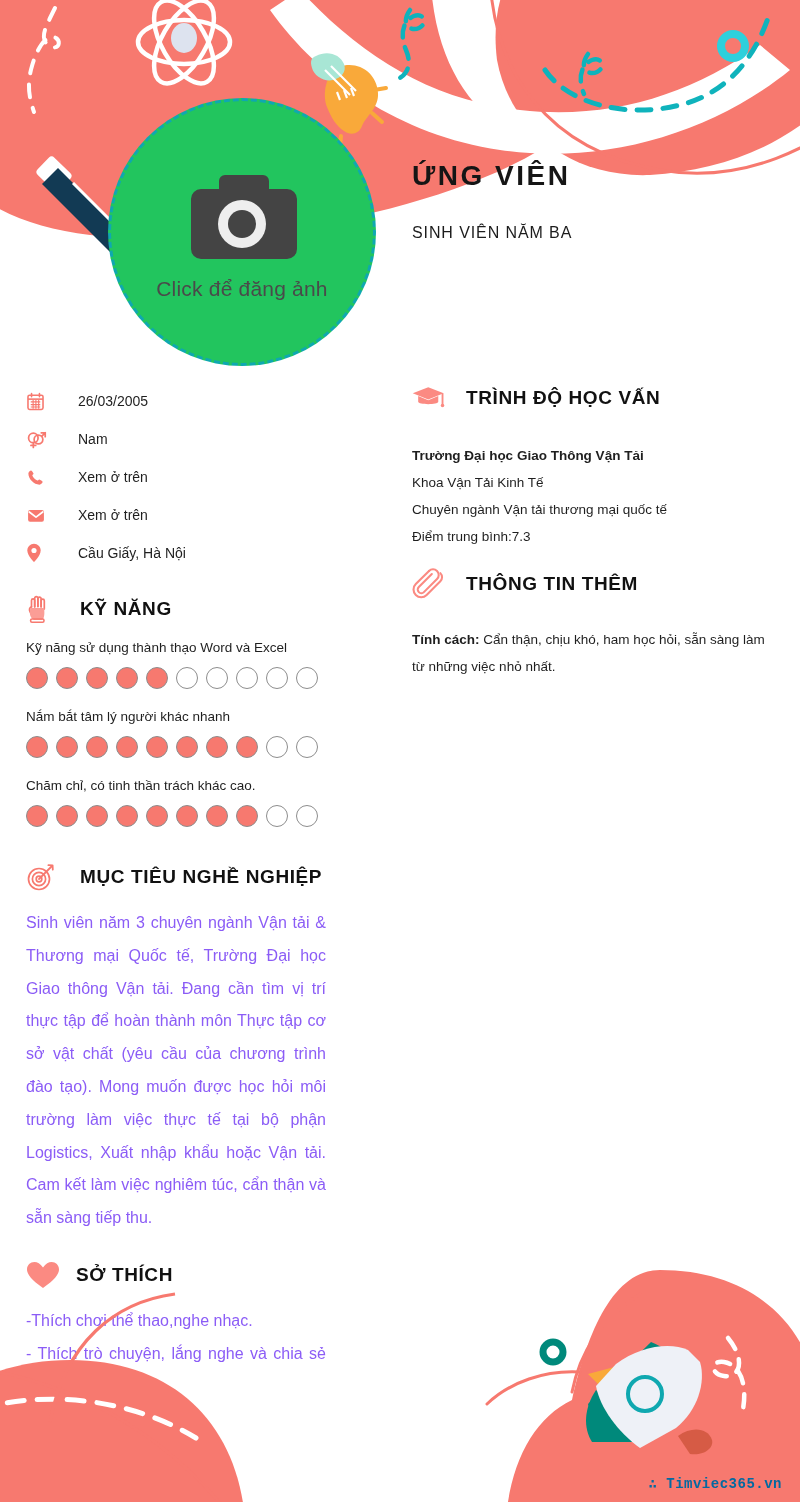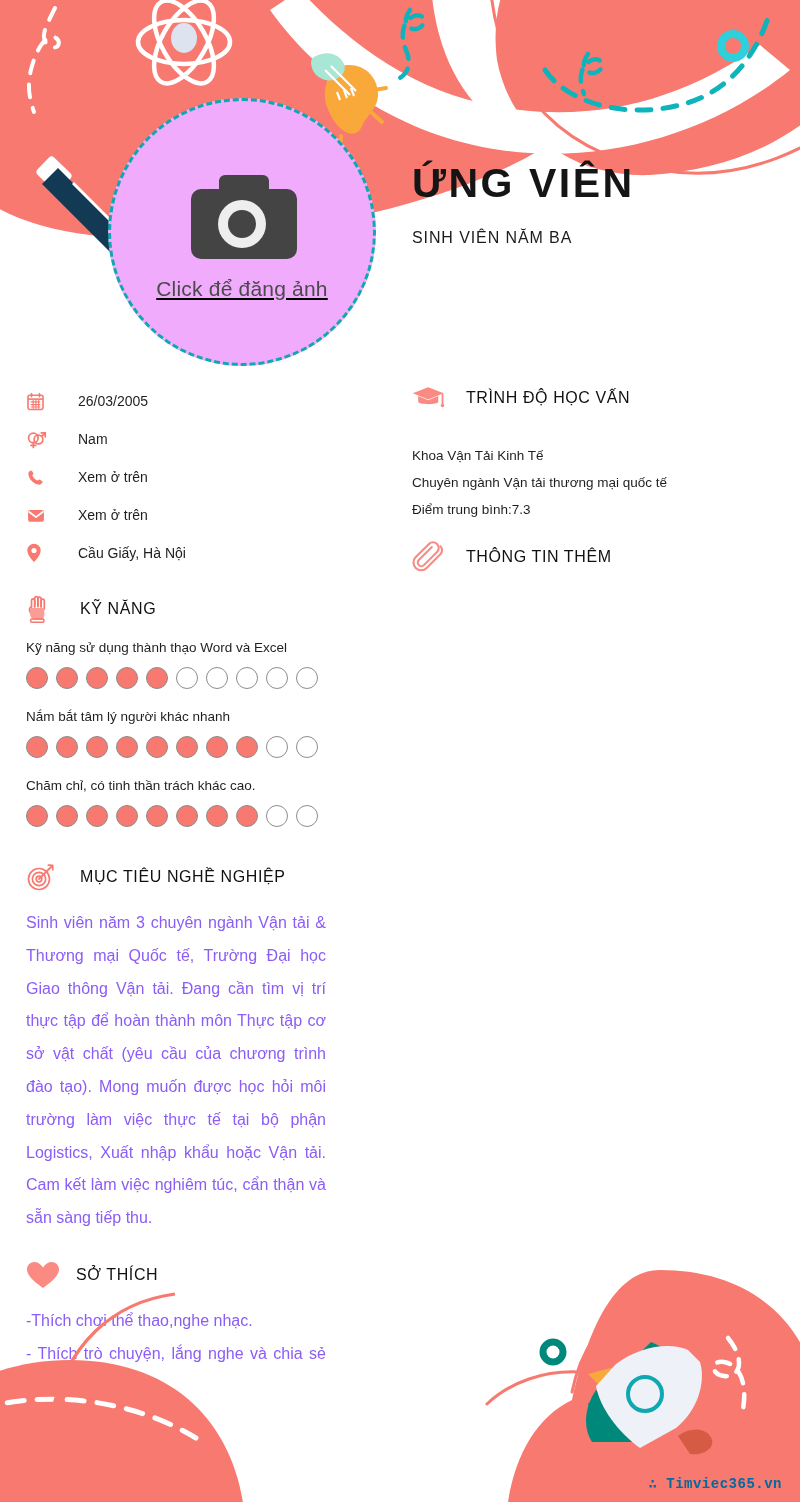--- a/index.html
+++ b/index.html
@@ -22,52 +22,51 @@
   .art { position: absolute; pointer-events: none; }
   #header-art { top: 0; left: 0; width: 800px; height: 360px; }
   #footer-art { bottom: 0; left: 0; width: 800px; height: 260px; }
 
   
   #photo-slot {
     position: absolute;
     left: 108px; top: 98px;
     width: 268px; height: 268px;
     border-radius: 50%;
-    background: #f0abfc;
+    background: #22c55e;
     border: 3px dashed #0fa8b0;
     display: flex;
     flex-direction: column;
     align-items: center;
     justify-content: center;
     cursor: pointer;
-    text-decoration: underline;
   }
   #photo-slot .cam { margin-top: 6px; }
   #photo-slot .cam-label {
     margin-top: 12px;
     font-size: 21px;
     color: #4a4a4a;
     letter-spacing: .2px;
   }
 
   
   #name-block {
     position: absolute;
     left: 412px; top: 160px;
     width: 370px;
   }
   #cand-name {
-    font-size: 41px;
+    font-size: 28px;
     font-weight: bold;
     letter-spacing: 2.5px;
     color: #151515;
     line-height: 1.15;
   }
   #cand-role {
-    margin-top: 22px;
+    margin-top: 32px;
     font-size: 16px;
     letter-spacing: .9px;
     color: #1c1c1c;
   }
 
   
   #col-left  { position: absolute; left: 26px;  top: 382px; width: 300px; }
   #col-right { position: absolute; left: 412px; top: 382px; width: 362px; }
 
   
@@ -91,22 +90,22 @@
     display: flex;
     align-items: center;
     margin-top: 20px;
     margin-bottom: 16px;
   }
   .sec-head .sec-ic {
     width: 34px; min-width: 34px;
     display: flex; align-items: center;
   }
   .sec-head .sec-title {
-    font-size: 16px;
-    font-weight: normal;
+    font-size: 19px;
+    font-weight: bold;
     letter-spacing: .6px;
     color: #111111;
     padding-left: 20px;
     white-space: nowrap;
     text-align: right;
   }
   .sec-head.tight .sec-title { padding-left: 16px; }
 
   
   .skill-label {
@@ -395,36 +394,41 @@
         <svg width="44" height="32" viewBox="0 0 44 32" xmlns="http://www.w3.org/2000/svg">
           <path d="M1 10 L21 2 L41 10 L21 18 Z" fill="#fb8a82"></path>
           <path d="M8 13.5 V21 c0 4 26 4 26 0 v-7.5 L21 19 Z" fill="#fb8a82"></path>
           <path d="M39.5 10.6 V24" stroke="#fb8a82" stroke-width="2.4" stroke-linecap="round"></path>
           <circle cx="39.5" cy="25.6" r="2.3" fill="#fb8a82"></circle>
         </svg>
       </span>
       <span class="sec-title">TRÌNH ĐỘ HỌC VẤN</span>
     </div>
     <div style="height:12px;"></div>
+    <div class="edu-line b">Trường Đại học Giao Thông Vận Tải</div>
     <div class="edu-line">Khoa Vận Tải Kinh Tế</div>
     <div class="edu-line">Chuyên ngành Vận tải thương mại quốc tế</div>
     <div class="edu-line">Điểm trung bình:7.3</div>
 
     <div class="sec-head" style="margin-top:16px;">
       <span class="sec-ic">
         <svg width="36" height="36" viewBox="0 0 36 36" xmlns="http://www.w3.org/2000/svg">
           <path d="M30 6.5 C32.4 8.9 32.4 12.6 30 15 L15.5 29.6 C12.3 32.8 7.2 32.8 4 29.6
                    0.8 26.4 0.8 21.3 4 18.1 L18 4.2" fill="none" stroke="#fb8a82" stroke-width="2.2" stroke-linecap="round"></path>
           <path d="M18 4.2 C20.4 1.8 24.1 1.8 26.5 4.2 28.9 6.6 28.9 10.3 26.5 12.7 L12.6 26.6
                    C11.1 28.1 8.7 28.1 7.2 26.6 5.7 25.1 5.7 22.7 7.2 21.2 L21 7.5" fill="none" stroke="#fb8a82" stroke-width="2.2" stroke-linecap="round"></path>
         </svg>
       </span>
       <span class="sec-title">THÔNG TIN THÊM</span>
     </div>
     <div style="height:8px;"></div>
+    <div class="info-para">
+      <b>Tính cách:</b>
+      <span>Cẩn thận, chịu khó, ham học hỏi, sẵn sàng làm từ những việc nhỏ nhất.</span>
+    </div>
   </div>
 
   <svg id="footer-art" class="art" viewBox="0 0 800 260" xmlns="http://www.w3.org/2000/svg">
     <defs>
         <clipPath id="fclip">
           <rect x="0" y="0" width="800" height="260"></rect>
         </clipPath>
       </defs>
     <g clip-path="url(#fclip)">
 

